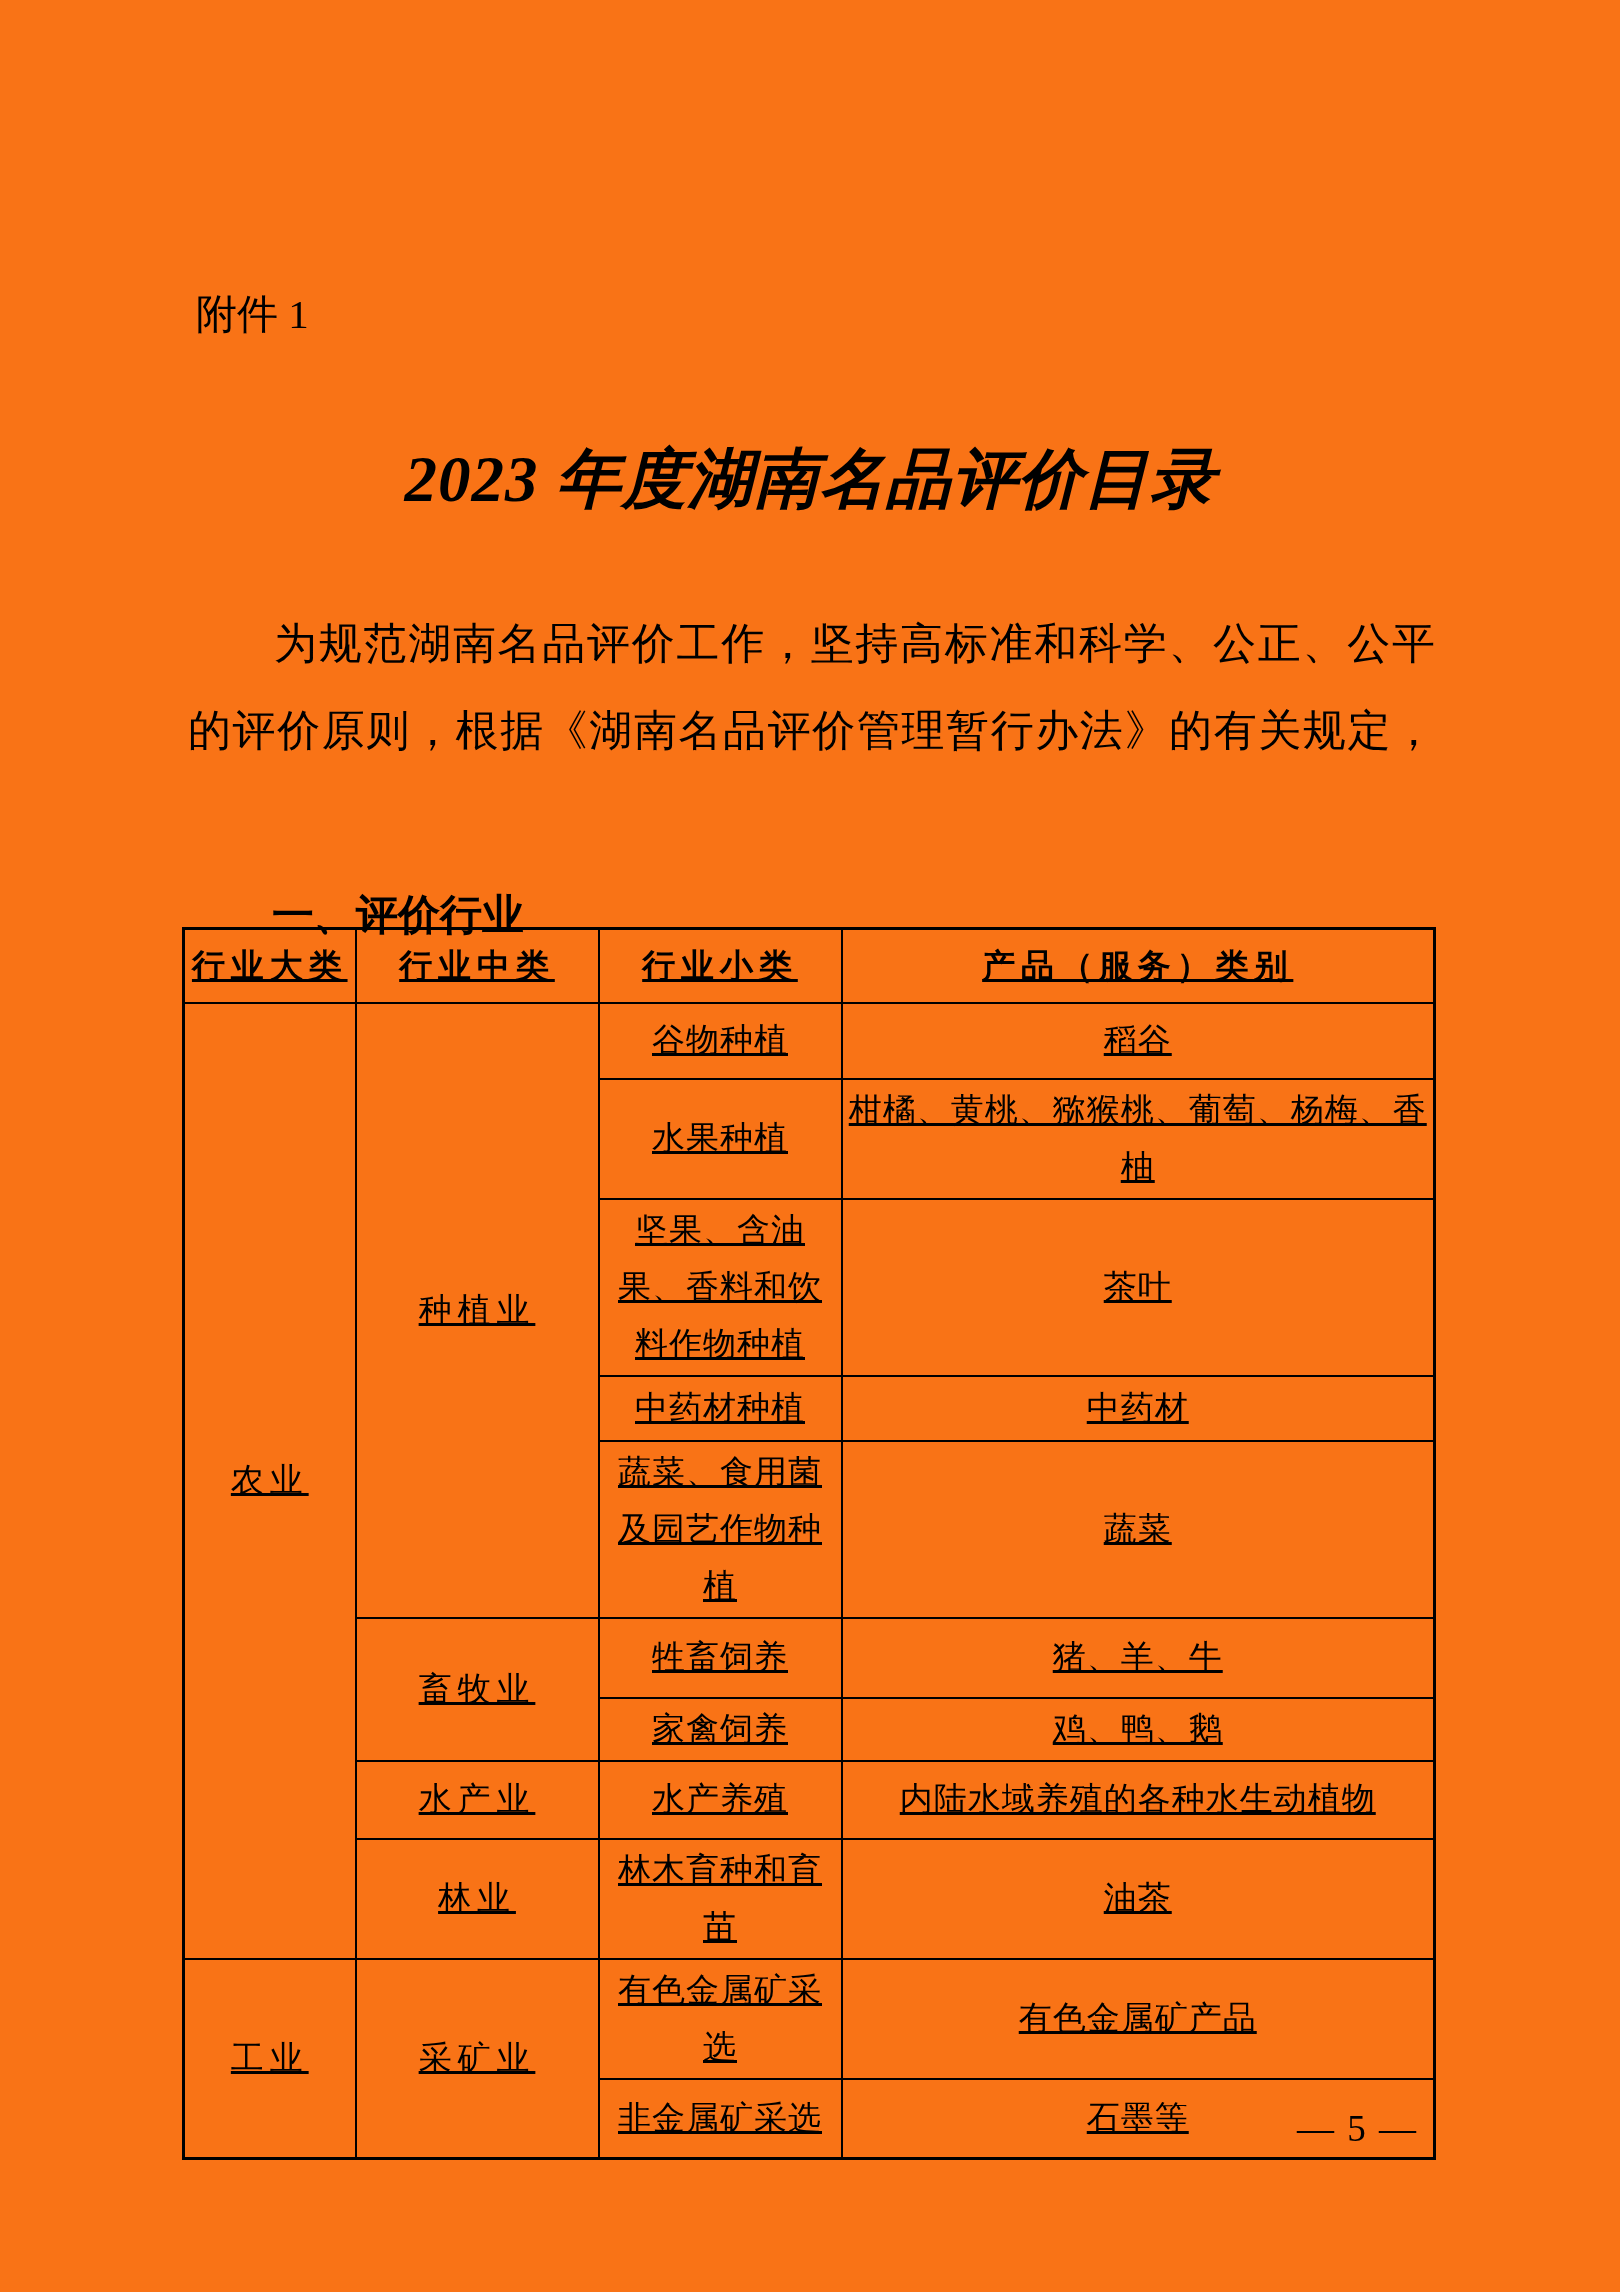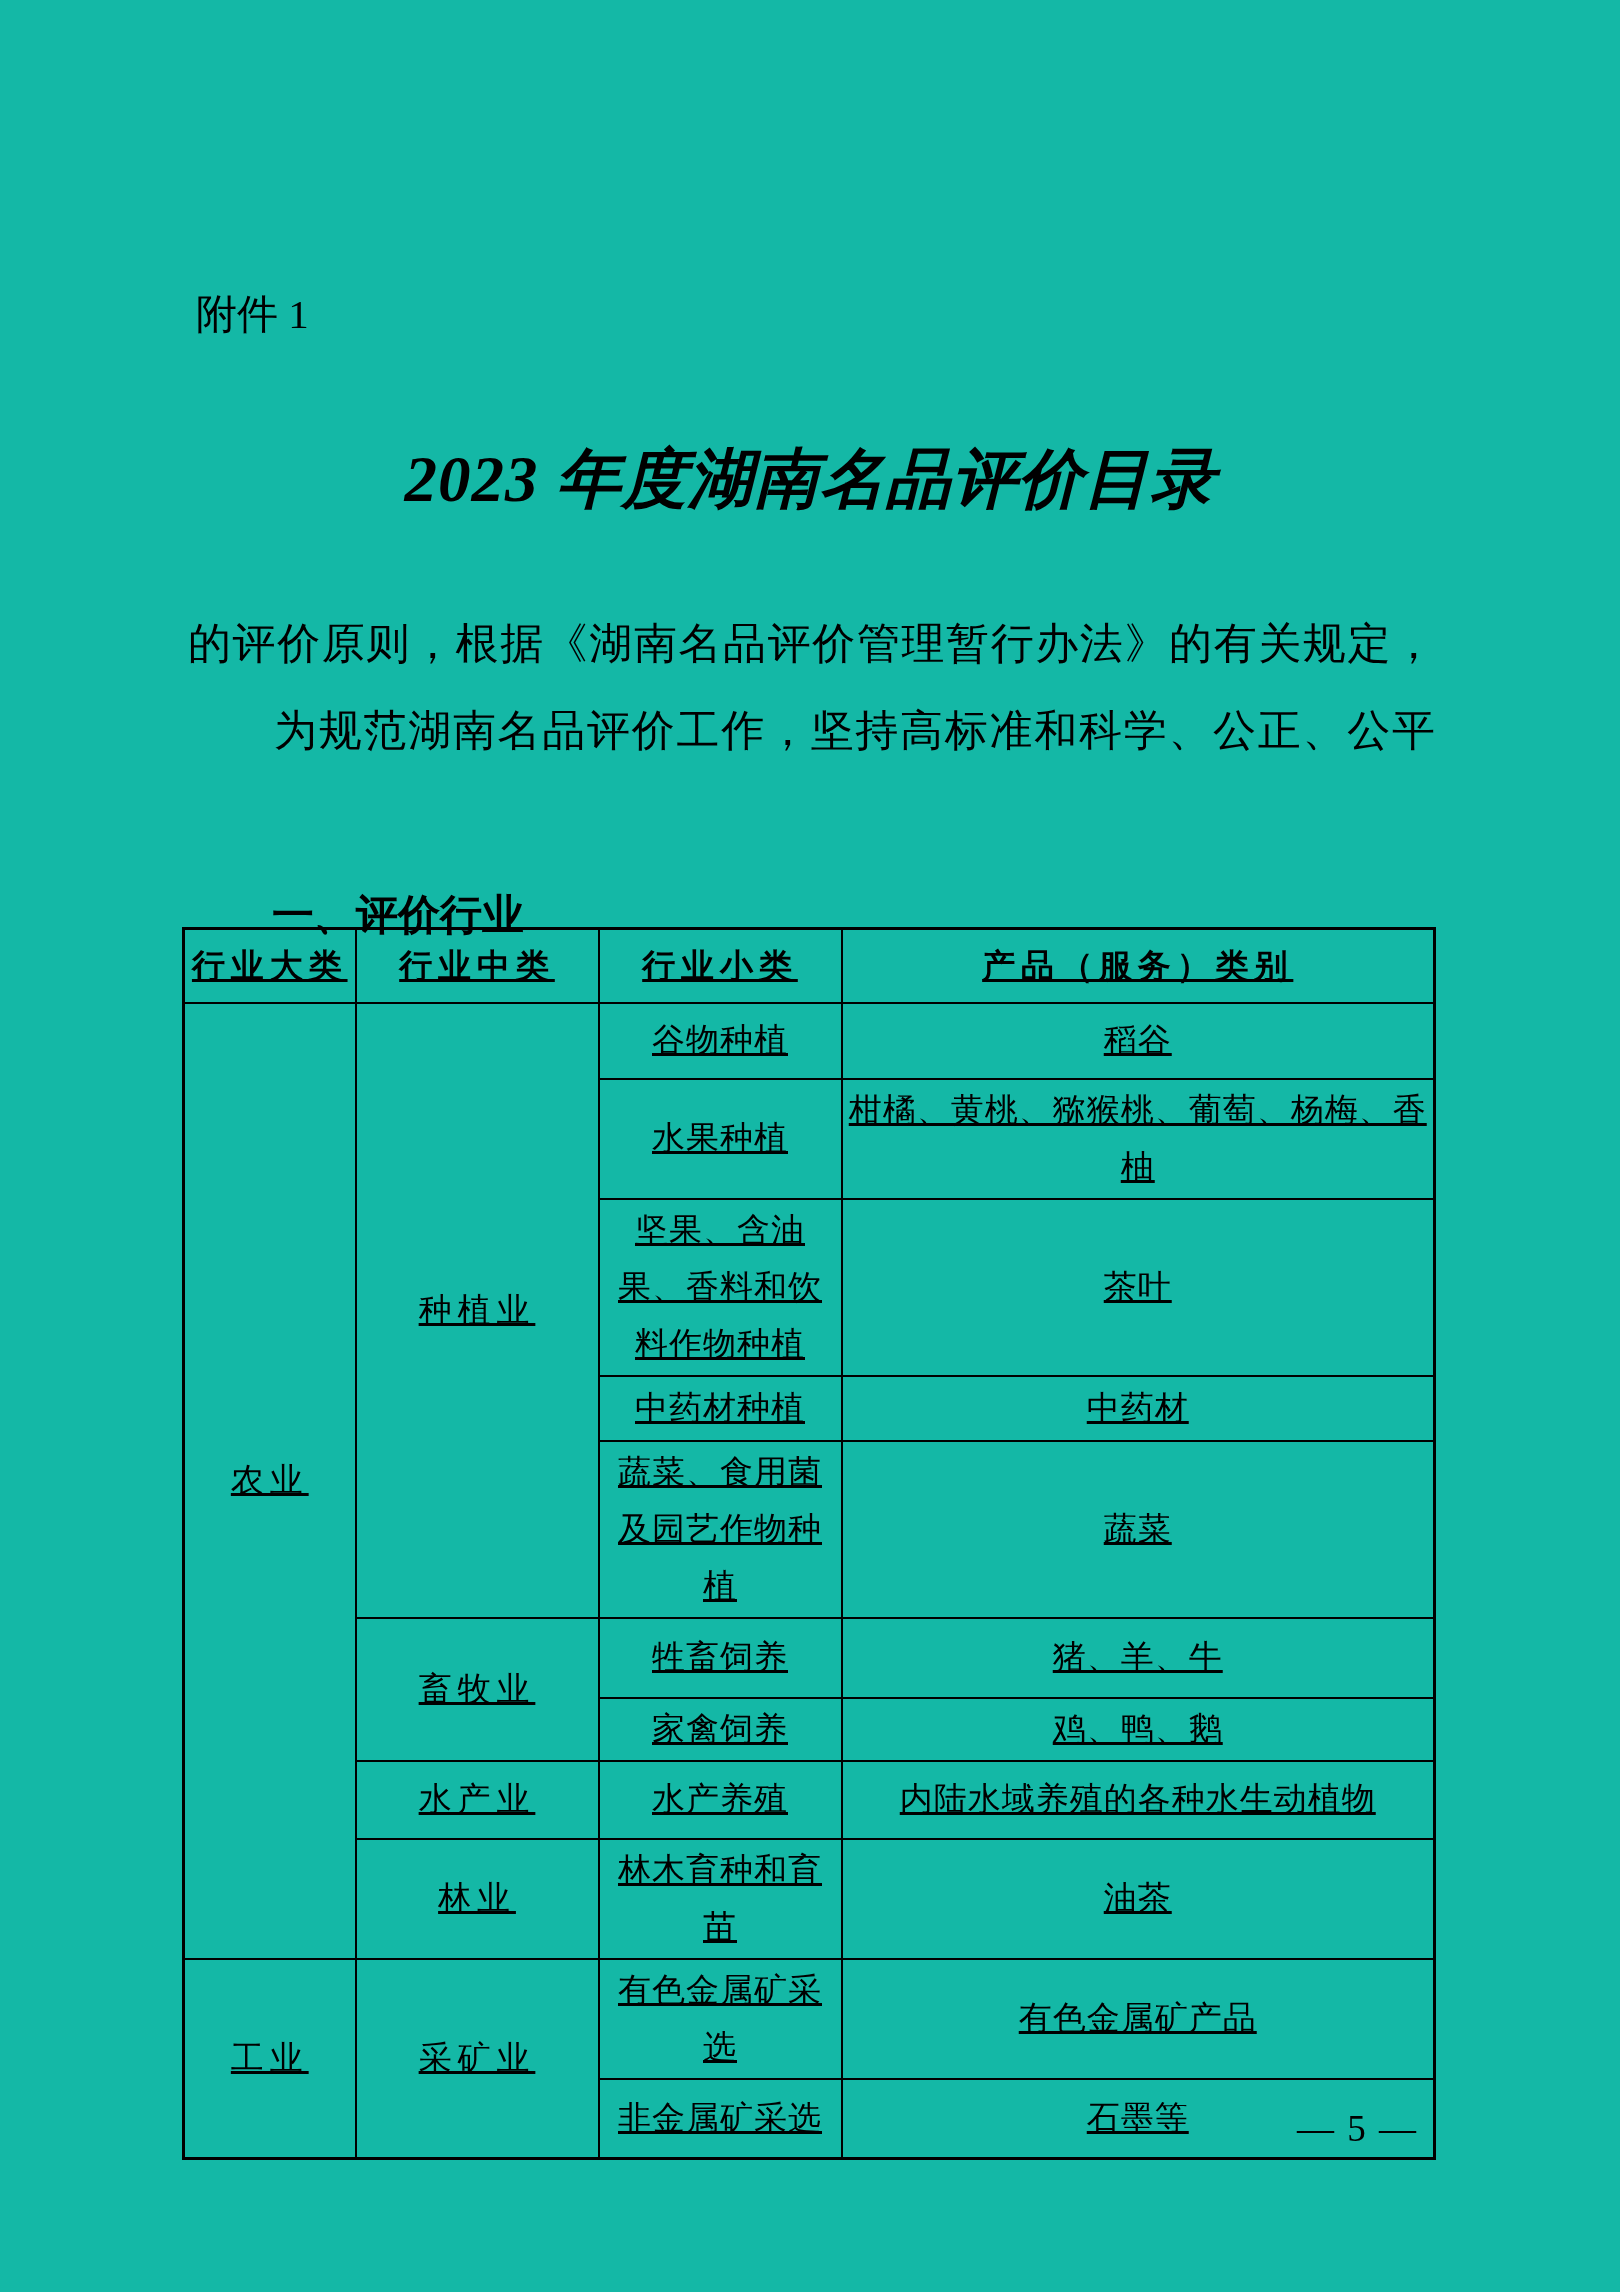--- a/index.html
+++ b/index.html
@@ -3,21 +3,21 @@
 <meta charset="utf-8">
 <style>
   * { margin: 0; padding: 0; box-sizing: border-box; }
   html, body { background: #ffffff; }
   body {
     width: 1620px; height: 2293px;
     position: relative;
     font-family: "Liberation Serif", "DejaVu Serif", serif;
     color: #000000;
   }
-  .page { position: absolute; inset: 0; background: #14b8a6; }
+  .page { position: absolute; inset: 0; background: #f97316; }
 
   .attachment {
     position: absolute; left: 196px; top: 290px;
     font-size: 41px; line-height: 1.2;
     font-family: "Liberation Serif", "DejaVu Serif", serif;
   }
 
   .doc-title {
     position: absolute; left: 0; top: 435px; width: 100%;
     text-align: center;
@@ -82,22 +82,22 @@
 </head>
 <body>
 
 <div class="page">
 
   <div class="attachment">附件 1</div>
 
   <h1 class="doc-title">2023 年度湖南名品评价目录</h1>
 
   <div class="intro">
+    <div class="line first">为规范湖南名品评价工作，坚持高标准和科学、公正、公平</div>
     <div class="line">的评价原则，根据《湖南名品评价管理暂行办法》的有关规定，</div>
-    <div class="line first">为规范湖南名品评价工作，坚持高标准和科学、公正、公平</div>
   </div>
 
   <h2 class="section-heading">一、评价行业</h2>
 
   <div class="table-wrap">
     <table class="industry-table">
       <colgroup>
         <col style="width:172px">
         <col style="width:243px">
         <col style="width:243px">

